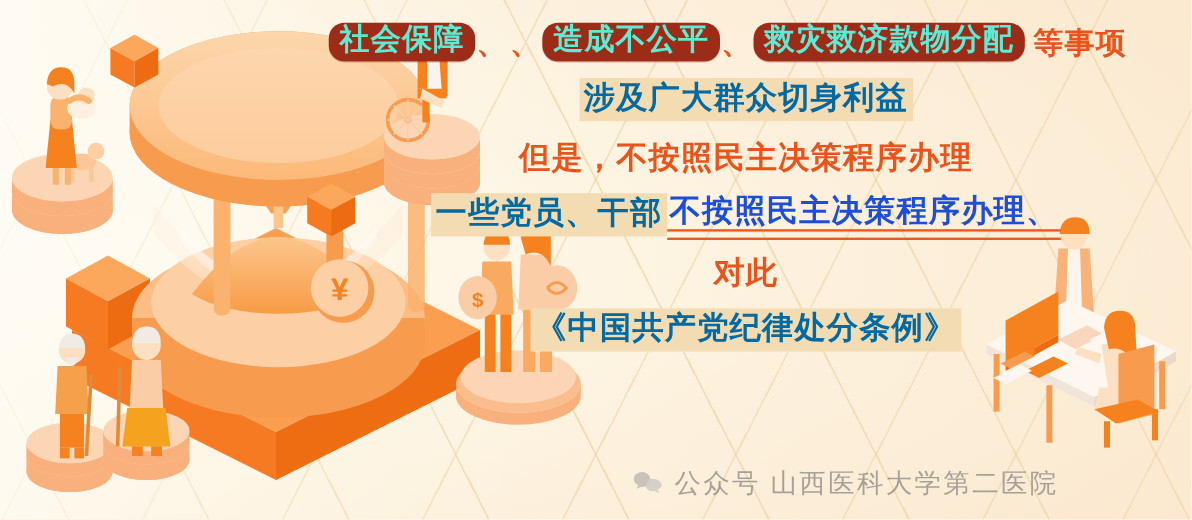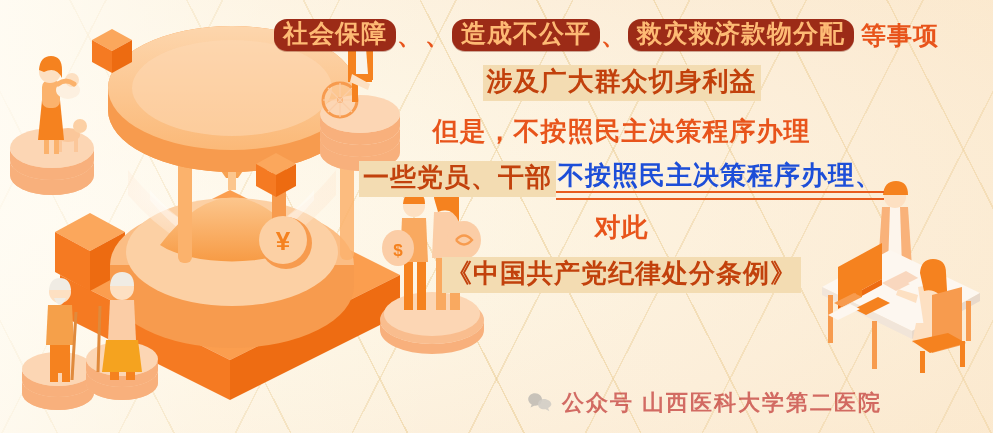--- a/index.html
+++ b/index.html
@@ -47,34 +47,34 @@
     font-size:26px;
     letter-spacing:1px;
     color:#e8541b;
   }
   .line.l1{justify-content:flex-start;padding-left:24px;font-size:25px;}
   .seg{display:inline-block;}
 
   
   .pill{
     background:#9c2b17;
-    color:#fdba74;
+    color:#5eead4;
     border-radius:13px;
     padding:2px 9px 4px 9px;
     line-height:1.05;
     display:inline-block;
     box-shadow:0 1px 0 rgba(120,30,12,.35);
   }
   .sep{color:#e8541b;padding:0 1px;}
   .plain{color:#e8541b;padding-left:7px;}
 
   
   .hl{
     background:#f3dcb2;
-    color:#c2410c;
+    color:#0369a1;
     padding:3px 4px 4px 4px;
     display:inline-block;
     line-height:1.08;
   }
   
   .dul{
     position:relative;
     color:#1d4ed8;
     padding:0 2px 7px 2px;
     display:inline-block;
@@ -84,23 +84,23 @@
     position:absolute;left:0;right:0;bottom:0;
     height:5px;
     border-top:2px solid #e85c1e;
     border-bottom:2px solid #e85c1e;
   }
 
   
   .watermark{
     position:absolute;left:527px;top:388px;
     display:flex;align-items:center;gap:9px;
-    color:#b91c1c;opacity:.62;
+    color:#737373;opacity:.62;
     font-family:"Liberation Sans","DejaVu Sans",sans-serif;
-    font-size:22px;font-weight:700;letter-spacing:2px;
+    font-size:22px;font-weight:400;letter-spacing:2px;
     pointer-events:none;
   }
   .wm-icon{width:26px;height:26px;display:block;}
 </style>
 </head>
 <body>
 
 <div id="stage">
 
   <div class="bg-wash"></div>

